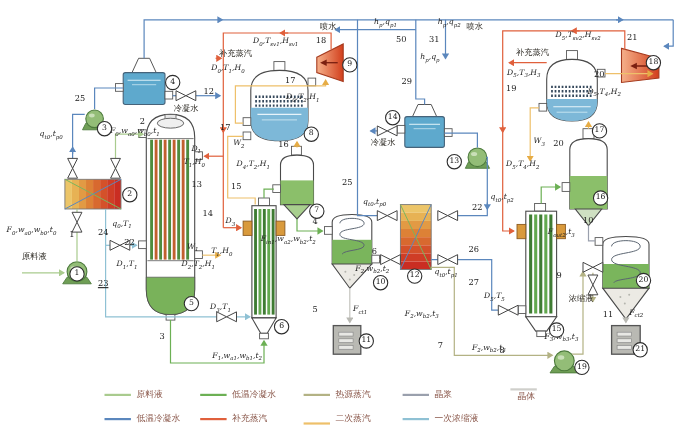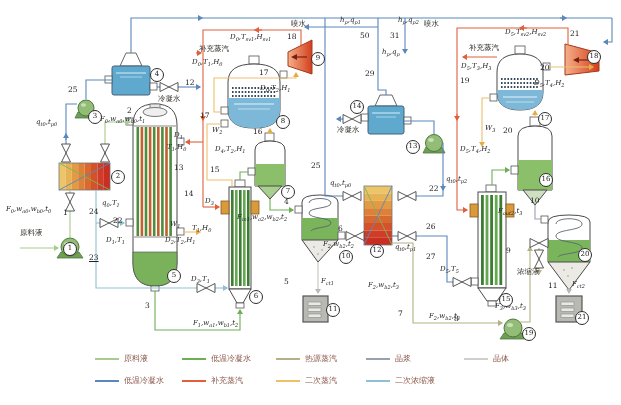--- a/index.html
+++ b/index.html
@@ -473,34 +473,34 @@
         <span class="legend-text">低温冷凝水</span>
       </div>
       <div class="legend-item" style="left: 276px; top: 353px;">
         <span class="legend-line" style="background: rgb(179, 178, 132);"></span>
         <span class="legend-text">热源蒸汽</span>
       </div>
       <div class="legend-item" style="left: 366px; top: 353px;">
         <span class="legend-line" style="background: rgb(154, 160, 173);"></span>
         <span class="legend-text">晶浆</span>
       </div>
-      <div class="legend-item" style="left: 464px; top: 353px;">
+      <div class="legend-item" style="left: 464px; top: 353px; flex-direction: column;">
         <span class="legend-line" style="background: rgb(207, 207, 203);"></span>
         <span class="legend-text">晶体</span>
       </div>
       <div class="legend-item" style="left: 95px; top: 375px;">
         <span class="legend-line" style="background: rgb(91, 135, 189);"></span>
         <span class="legend-text">低温冷凝水</span>
       </div>
       <div class="legend-item" style="left: 182px; top: 375px;">
         <span class="legend-line" style="background: rgb(224, 96, 60);"></span>
         <span class="legend-text">补充蒸汽</span>
       </div>
-      <div class="legend-item" style="left: 276px; top: 375px;">
+      <div class="legend-item" style="left: 276px; top: 375px; align-items: flex-end;">
         <span class="legend-line" style="background: rgb(238, 192, 106);"></span>
         <span class="legend-text">二次蒸汽</span>
       </div>
       <div class="legend-item" style="left: 366px; top: 375px;">
         <span class="legend-line" style="background: rgb(143, 193, 212);"></span>
-        <span class="legend-text">二次浓缩液</span>
+        <span class="legend-text">一次浓缩液</span>
       </div>
     </div>
 </div>
 
 </body></html>

